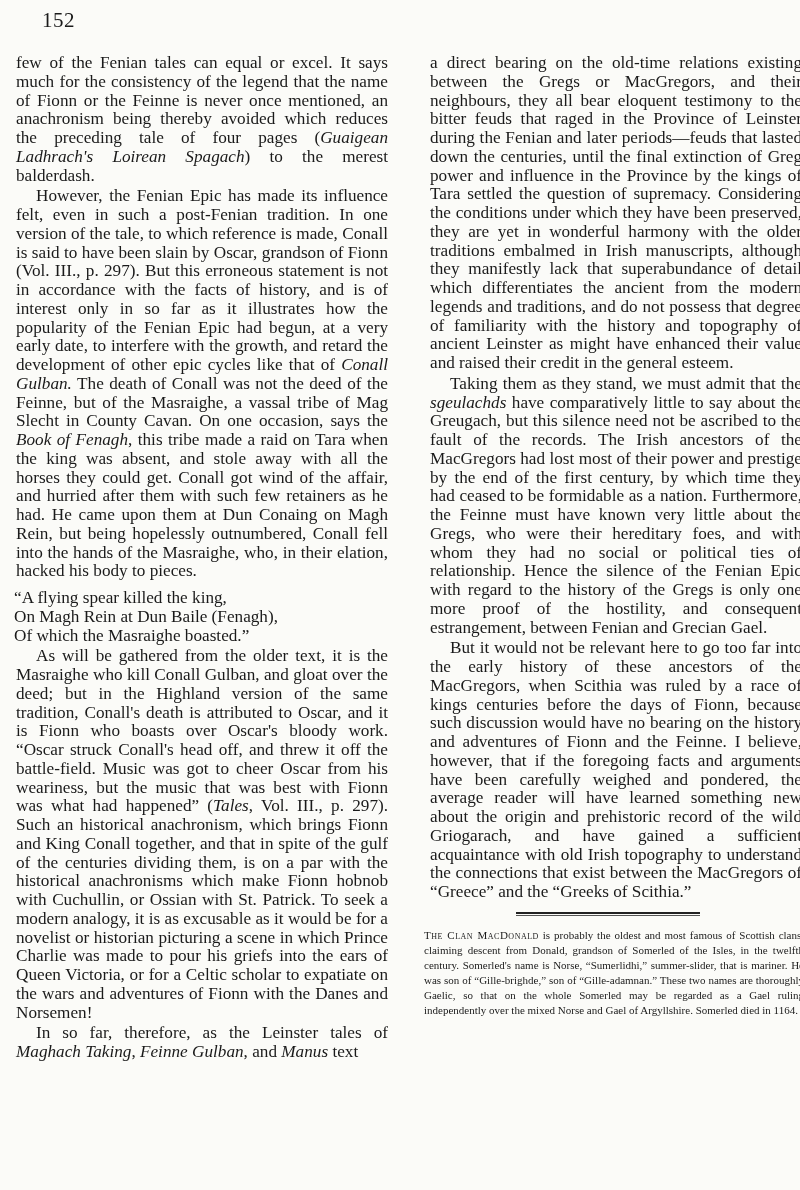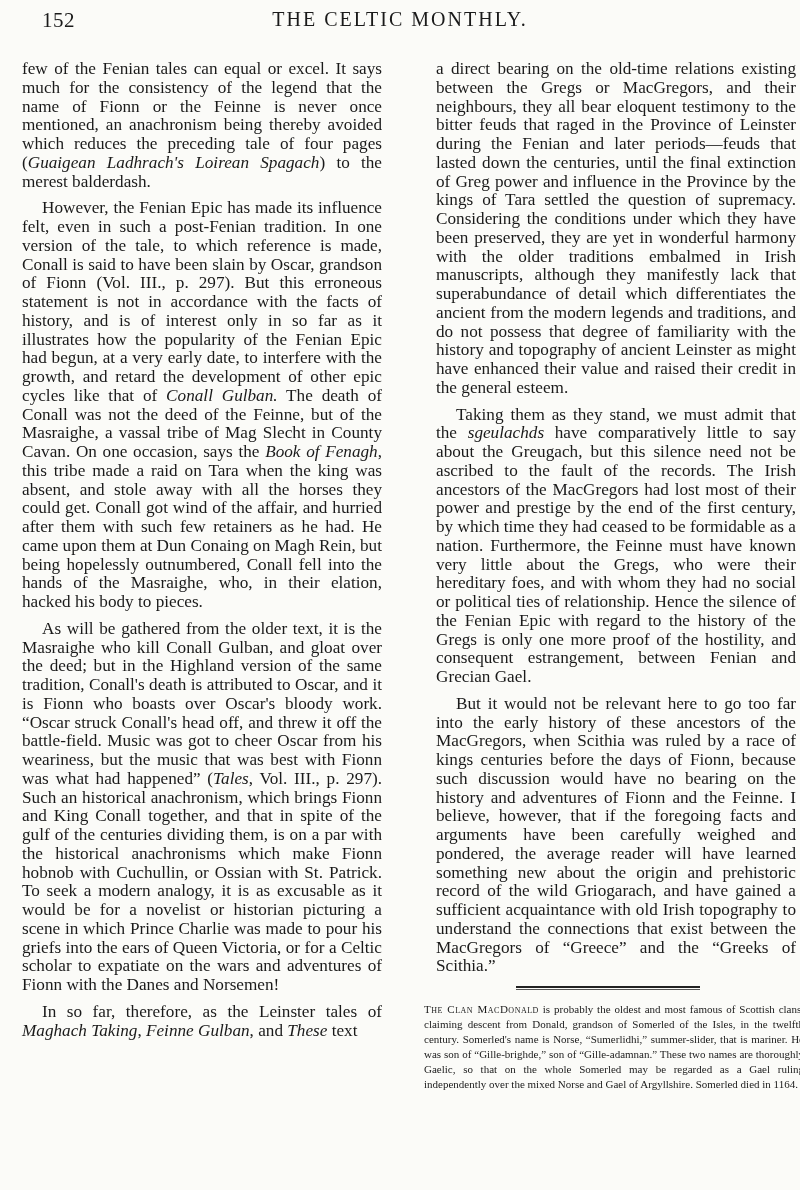--- a/index.html
+++ b/index.html
@@ -21,21 +21,21 @@
       position: absolute; left: 0; width: 800px; text-align: center; top: 4px;
       font-size: 20px; letter-spacing: 2px;
     }
     .col {
       position: absolute; top: 52px;
       font-size: 17.2px; line-height: 18.75px;
       text-align: justify; hyphens: manual;
     }
     .col-left { left: 14px; width: 376px; }
     .col-right { left: 428px; width: 376px; }
-    .col p { margin: 8px; text-indent: 0; }
+    .col p { margin: 2px; text-indent: 0; }
     .col p.indent { text-indent: 20px; }
     .col p + p { margin-top: 2px; }
     .col i { font-style: italic; }
     .verse {
       margin: 4px 0 8px 66px !important;
       font-size: 14px; line-height: 14.6px; text-align: left;
     }
     .rule {
       width: 184px; margin: 10px 0 12px 88px;
       border-top: 2px solid #222; border-bottom: 1px solid #555; height: 1px;
@@ -44,31 +44,33 @@
       font-size: 11px; line-height: 15px; text-align: justify;
       margin: 0 0 0 -4px !important;
     }
     .smallcaps { font-variant: small-caps; letter-spacing: 0.5px; }
   </style>
 </head>
 <body>
 
 <div class="header">
   <span class="page-num">152</span>
-  <span class="running-title">THE CELTIC MONTHLY.</span>
 </div>
 
 <div class="col col-left">
   <p><span>few of the Fenian tales can equal or excel. It says much for the consistency of the legend that the name of Fionn or the Feinne is never once mentioned, an anachronism being thereby avoided which reduces the preceding tale of four pages (</span><i>Guaigean Ladhrach's Loirean Spagach</i><span>) to the merest balderdash.</span></p>
   <p class="indent"><span>However, the Fenian Epic has made its influence felt, even in such a post-Fenian tradition. In one version of the tale, to which reference is made, Conall is said to have been slain by Oscar, grandson of Fionn (Vol. III., p. 297). But this erroneous statement is not in accordance with the facts of history, and is of interest only in so far as it illustrates how the popularity of the Fenian Epic had begun, at a very early date, to interfere with the growth, and retard the development of other epic cycles like that of </span><i>Conall Gulban.</i><span> The death of Conall was not the deed of the Feinne, but of the Masraighe, a vassal tribe of Mag Slecht in County Cavan. On one occasion, says the </span><i>Book of Fenagh</i><span>, this tribe made a raid on Tara when the king was absent, and stole away with all the horses they could get. Conall got wind of the affair, and hurried after them with such few retainers as he had. He came upon them at Dun Conaing on Magh Rein, but being hopelessly outnumbered, Conall fell into the hands of the Masraighe, who, in their elation, hacked his body to pieces.</span></p>
   <p class="verse">
     </p>
+    <div>“A flying spear killed the king,</div>
+    <div>On Magh Rein at Dun Baile (Fenagh),</div>
+    <div>Of which the Masraighe boasted.”</div>
   <p></p>
   <p class="indent"><span>As will be gathered from the older text, it is the Masraighe who kill Conall Gulban, and gloat over the deed; but in the Highland version of the same tradition, Conall's death is attributed to Oscar, and it is Fionn who boasts over Oscar's bloody work. “Oscar struck Conall's head off, and threw it off the battle-field. Music was got to cheer Oscar from his weariness, but the music that was best with Fionn was what had happened” (</span><i>Tales</i><span>, Vol. III., p. 297). Such an historical anachronism, which brings Fionn and King Conall together, and that in spite of the gulf of the centuries dividing them, is on a par with the historical anachronisms which make Fionn hobnob with Cuchullin, or Ossian with St. Patrick. To seek a modern analogy, it is as excusable as it would be for a novelist or historian picturing a scene in which Prince Charlie was made to pour his griefs into the ears of Queen Victoria, or for a Celtic scholar to expatiate on the wars and adventures of Fionn with the Danes and Norsemen!</span></p>
-  <p class="indent"><span>In so far, therefore, as the Leinster tales of </span><i>Maghach Taking</i><span>, </span><i>Feinne Gulban</i><span>, and </span><i>These</i><span> text</span></p>
+  <p class="indent"><span>In so far, therefore, as the Leinster tales of </span><i>Maghach Taking</i><span>, </span><i>Feinne Gulban</i><span>, and </span><i>Manus</i><span> text</span></p>
 </div>
 
 <div class="col col-right">
   <p>a direct bearing on the old-time relations existing between the Gregs or MacGregors, and their neighbours, they all bear eloquent testimony to the bitter feuds that raged in the Province of Leinster during the Fenian and later periods—feuds that lasted down the centuries, until the final extinction of Greg power and influence in the Province by the kings of Tara settled the question of supremacy. Considering the conditions under which they have been preserved, they are yet in wonderful harmony with the older traditions embalmed in Irish manuscripts, although they manifestly lack that superabundance of detail which differentiates the ancient from the modern legends and traditions, and do not possess that degree of familiarity with the history and topography of ancient Leinster as might have enhanced their value and raised their credit in the general esteem.</p>
   <p class="indent"><span>Taking them as they stand, we must admit that the </span><i>sgeulachds</i><span> have comparatively little to say about the Greugach, but this silence need not be ascribed to the fault of the records. The Irish ancestors of the MacGregors had lost most of their power and prestige by the end of the first century, by which time they had ceased to be formidable as a nation. Furthermore, the Feinne must have known very little about the Gregs, who were their hereditary foes, and with whom they had no social or political ties of relationship. Hence the silence of the Fenian Epic with regard to the history of the Gregs is only one more proof of the hostility, and consequent estrangement, between Fenian and Grecian Gael.</span></p>
   <p class="indent">But it would not be relevant here to go too far into the early history of these ancestors of the MacGregors, when Scithia was ruled by a race of kings centuries before the days of Fionn, because such discussion would have no bearing on the history and adventures of Fionn and the Feinne. I believe, however, that if the foregoing facts and arguments have been carefully weighed and pondered, the average reader will have learned something new about the origin and prehistoric record of the wild Griogarach, and have gained a sufficient acquaintance with old Irish topography to understand the connections that exist between the MacGregors of “Greece” and the “Greeks of Scithia.”</p>
   <div class="rule"></div>
   <p class="note"><span class="smallcaps">The Clan MacDonald</span><span> is probably the oldest and most famous of Scottish clans, claiming descent from Donald, grandson of Somerled of the Isles, in the twelfth century. Somerled's name is Norse, “Sumerlidhi,” summer-slider, that is mariner. He was son of “Gille-brighde,” son of “Gille-adamnan.” These two names are thoroughly Gaelic, so that on the whole Somerled may be regarded as a Gael ruling independently over the mixed Norse and Gael of Argyllshire. Somerled died in 1164.</span></p>
 </div>
 

